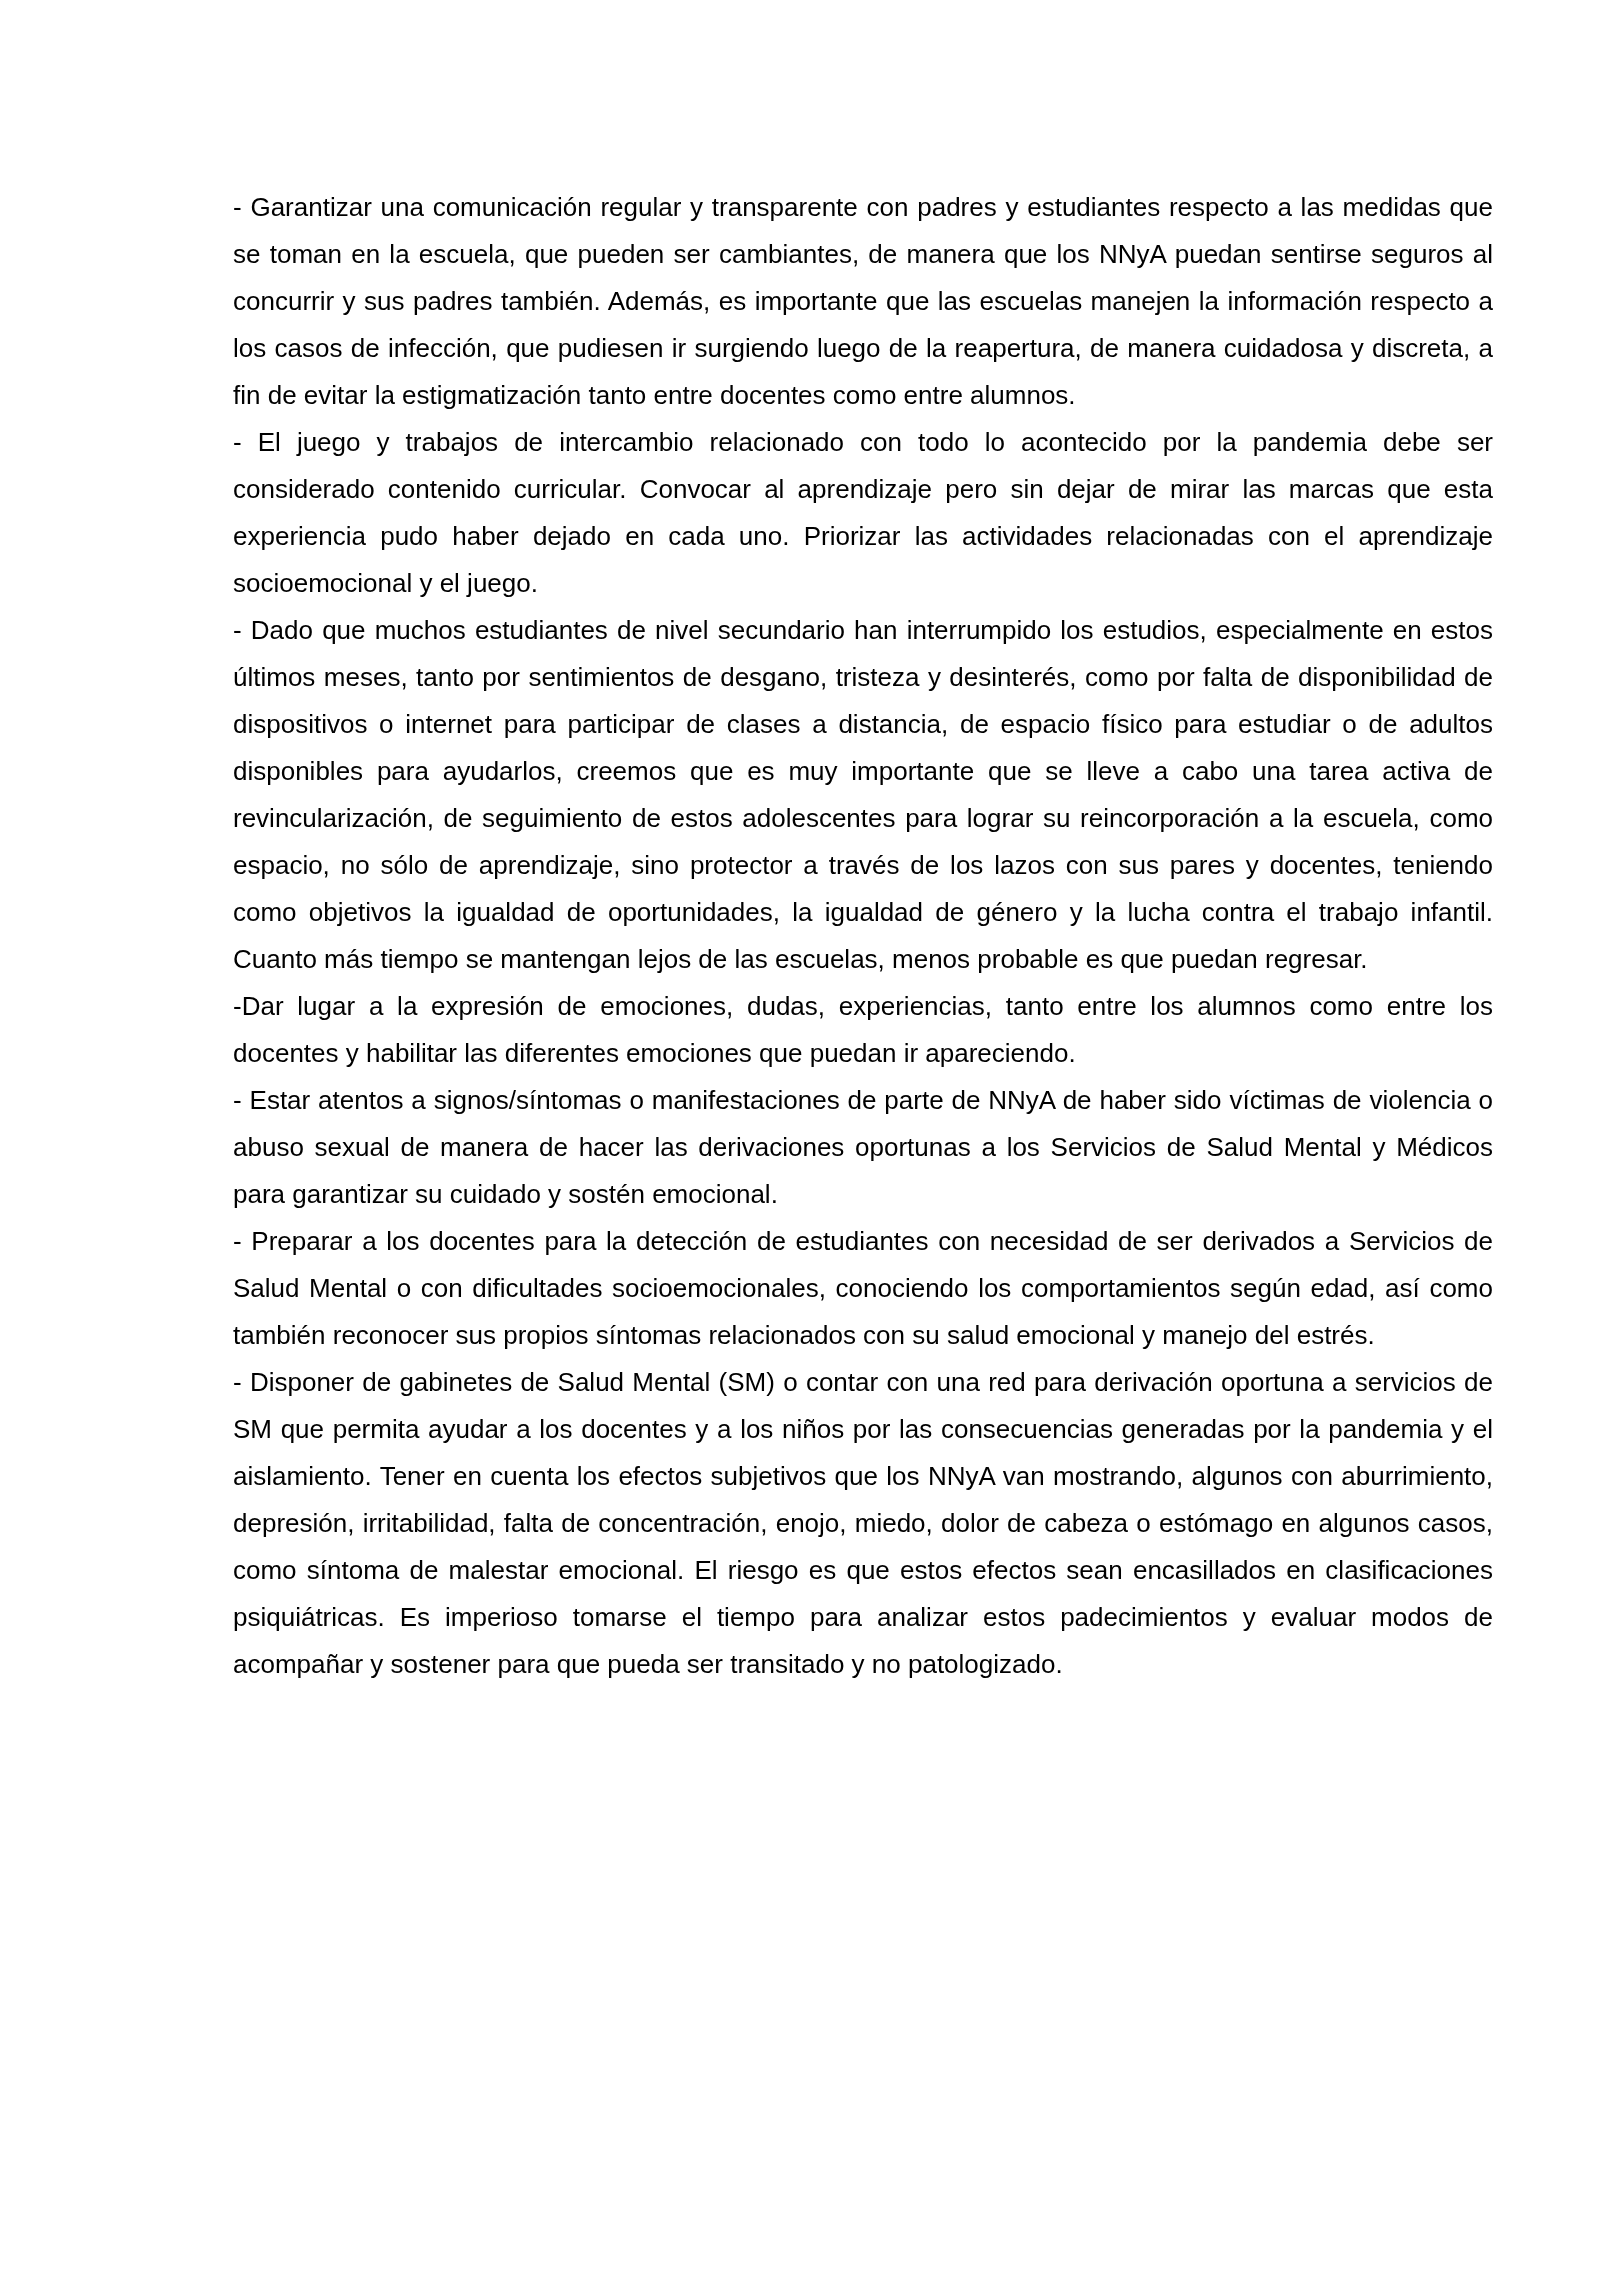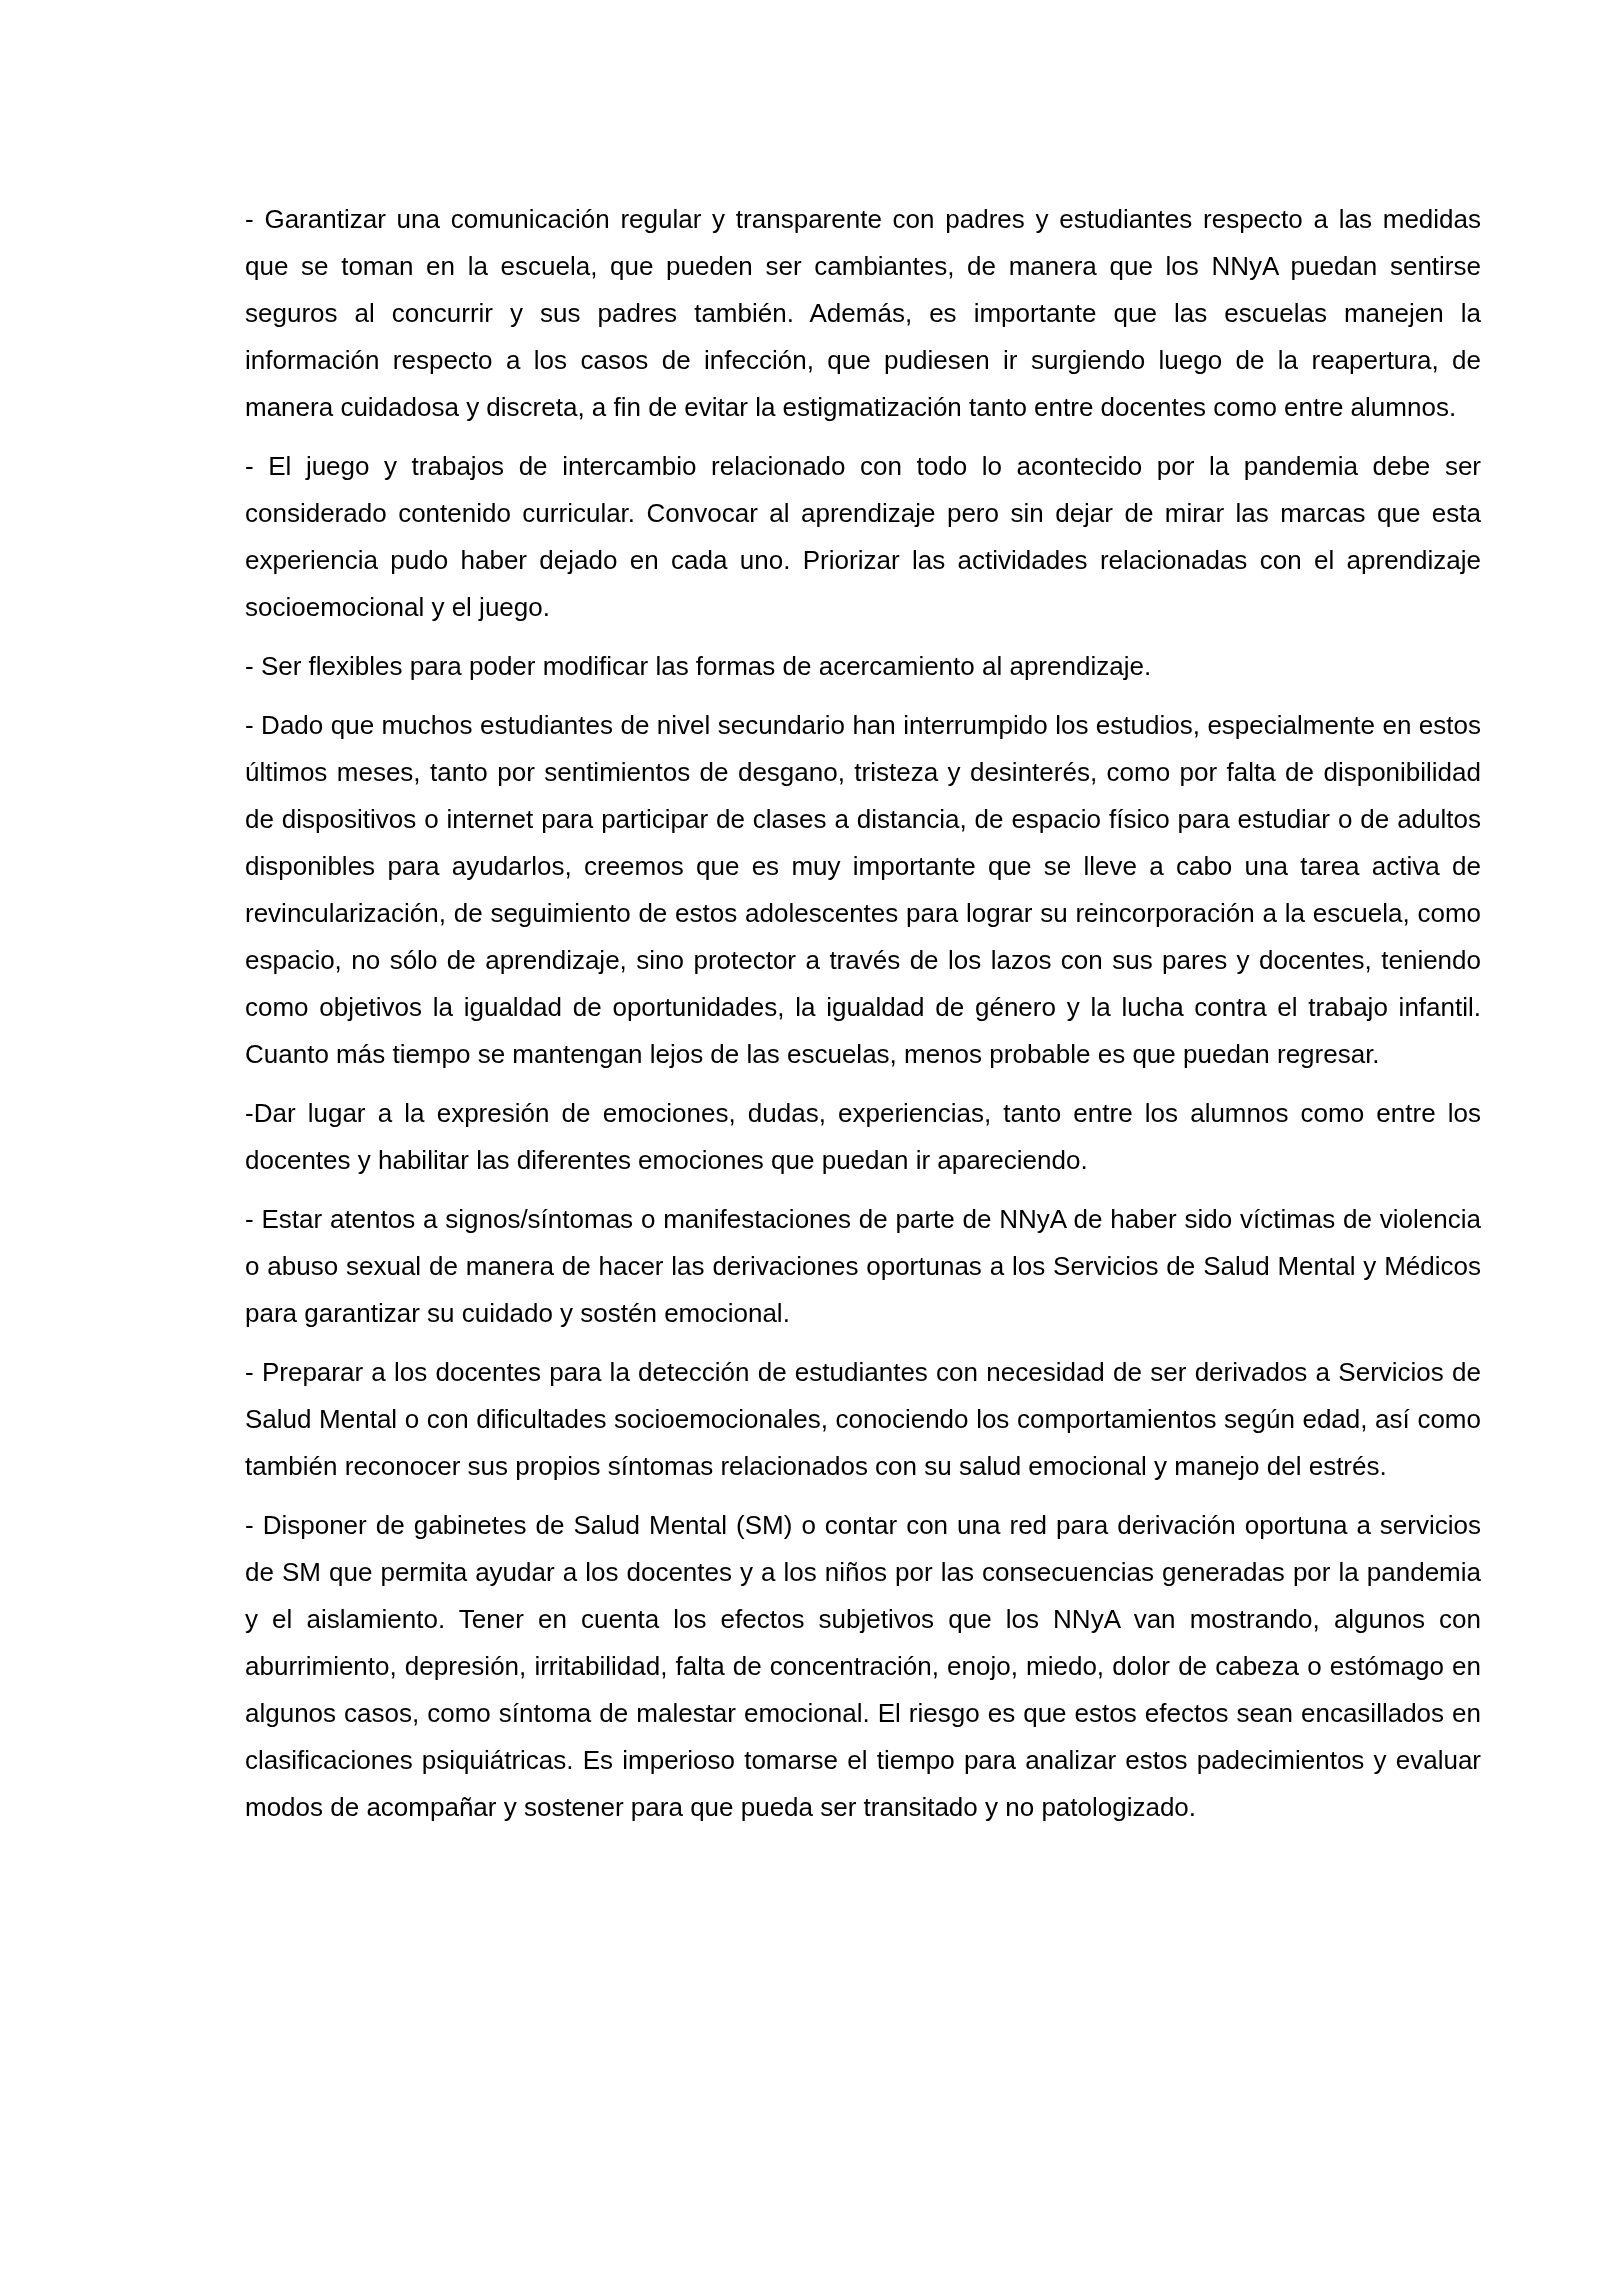--- a/index.html
+++ b/index.html
@@ -17,35 +17,34 @@
       position: absolute;
       left: 233px;
       top: 184px;
       width: 1260px;
       font-family: "Liberation Sans", sans-serif;
       font-size: 26px;
       line-height: 47px;
       color: #000000;
     }
     .para {
-      margin: 12px;
+      margin: 0;
       padding: 0;
       text-align: justify;
       text-justify: inter-word;
     }
     .para.last-left {
       text-align-last: left;
     }
   </style>
 </head>
 <body>
 
 <div class="page">
   <p class="para last-left">- Garantizar una comunicación regular y transparente con padres y estudiantes respecto a las medidas que se toman en la escuela, que pueden ser cambiantes, de manera que los NNyA puedan sentirse seguros al concurrir y sus padres también. Además, es importante que las escuelas manejen la información respecto a los casos de infección, que pudiesen ir surgiendo luego de la reapertura, de manera cuidadosa y discreta, a fin de evitar la estigmatización tanto entre docentes como entre alumnos.</p>
   <p class="para last-left">- El juego y trabajos de intercambio relacionado con todo lo acontecido por la pandemia debe ser considerado contenido curricular. Convocar al aprendizaje pero sin dejar de mirar las marcas que esta experiencia pudo haber dejado en cada uno. Priorizar las actividades relacionadas con el aprendizaje socioemocional y el juego.</p>
-  <p class="para last-left">- Ser flexibles para poder modificar las formas de acercamiento al aprendizaje.</p>
   <p class="para last-left">- Dado que muchos estudiantes de nivel secundario han interrumpido los estudios, especialmente en estos últimos meses, tanto por sentimientos de desgano, tristeza y desinterés, como por falta de disponibilidad de dispositivos o internet para participar de clases a distancia, de espacio físico para estudiar o de adultos disponibles para ayudarlos, creemos que es muy importante que se lleve a cabo una tarea activa de revincularización, de seguimiento de estos adolescentes para lograr su reincorporación a la escuela, como espacio, no sólo de aprendizaje, sino protector a través de los lazos con sus pares y docentes, teniendo como objetivos la igualdad de oportunidades, la igualdad de género y la lucha contra el trabajo infantil. Cuanto más tiempo se mantengan lejos de las escuelas, menos probable es que puedan regresar.</p>
   <p class="para last-left">-Dar lugar a la expresión de emociones, dudas, experiencias, tanto entre los alumnos como entre los docentes y habilitar las diferentes emociones que puedan ir apareciendo.</p>
   <p class="para last-left">- Estar atentos a signos/síntomas o manifestaciones de parte de NNyA de haber sido víctimas de violencia o abuso sexual de manera de hacer las derivaciones oportunas a los Servicios de Salud Mental y Médicos para  garantizar su cuidado y sostén emocional.</p>
   <p class="para last-left">- Preparar a los docentes para la detección de estudiantes con necesidad de ser derivados a Servicios de Salud Mental o con dificultades socioemocionales, conociendo los comportamientos según edad, así como también reconocer sus propios síntomas relacionados con su salud emocional y manejo del estrés.</p>
   <p class="para last-left">- Disponer de gabinetes de Salud Mental (SM) o contar con una red para derivación oportuna a servicios de SM que permita ayudar a los docentes y a los niños por las consecuencias generadas por la pandemia y el aislamiento. Tener en cuenta los efectos subjetivos que los NNyA van mostrando, algunos con aburrimiento, depresión, irritabilidad, falta de concentración, enojo, miedo, dolor de cabeza o estómago en algunos casos, como síntoma de malestar emocional. El riesgo es que estos efectos sean encasillados en clasificaciones psiquiátricas. Es imperioso tomarse el tiempo para analizar estos padecimientos y evaluar modos de acompañar y sostener para que pueda ser transitado y no patologizado.</p>
 </div>
 
 
 </body></html>

